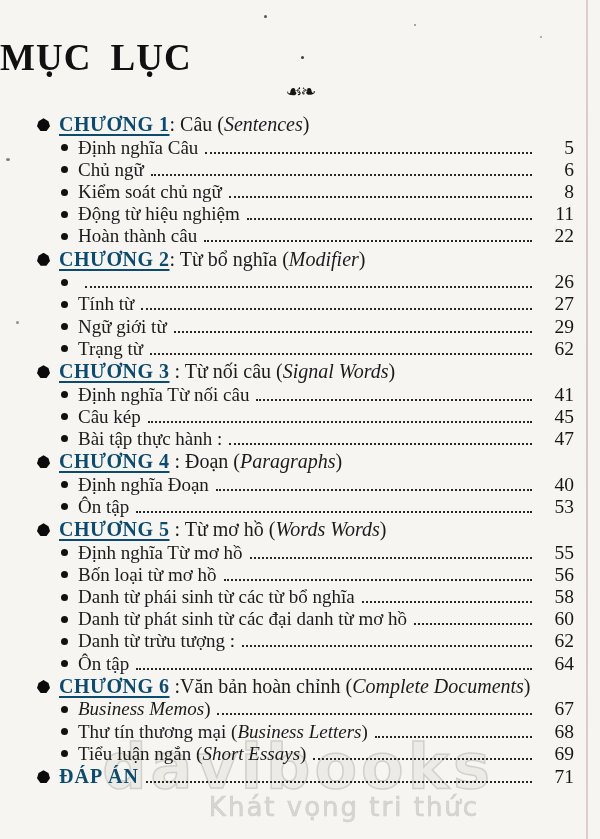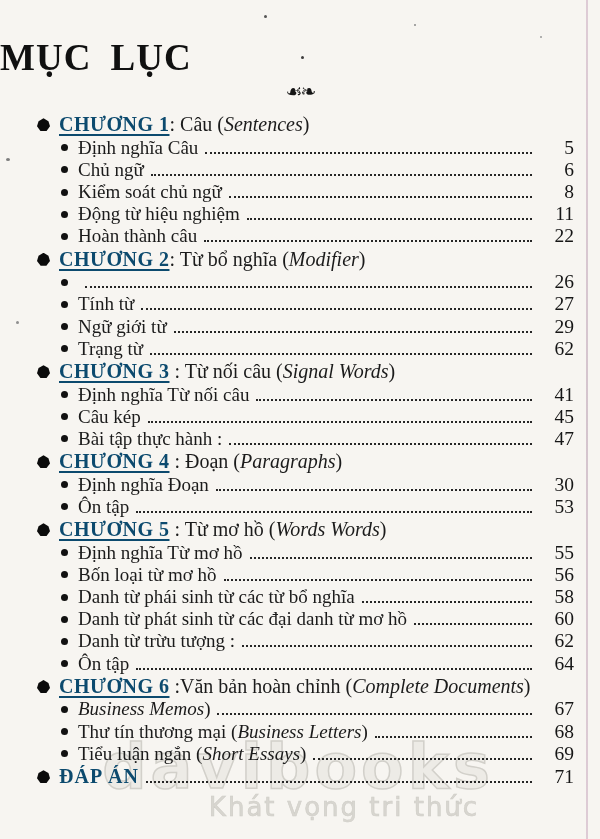--- a/index.html
+++ b/index.html
@@ -214,21 +214,21 @@
         <span class="ch-pre"> : Đoạn (</span>
         <span class="ch-it">Paragraphs</span>
         <span class="ch-post">)</span>
       </div>
       <div class="row item-row">
         <span class="dot"></span>
         <span class="it-pre">Định nghĩa Đoạn</span>
         <span class="it-it"></span>
         <span class="it-post"></span>
         <span class="leader"></span>
-        <span class="pg">30</span>
+        <span class="pg">40</span>
       </div>
       <div class="row item-row">
         <span class="dot"></span>
         <span class="it-pre">Ôn tập</span>
         <span class="it-it"></span>
         <span class="it-post"></span>
         <span class="leader"></span>
         <span class="pg">53</span>
       </div>
       <div class="row ch-row">

